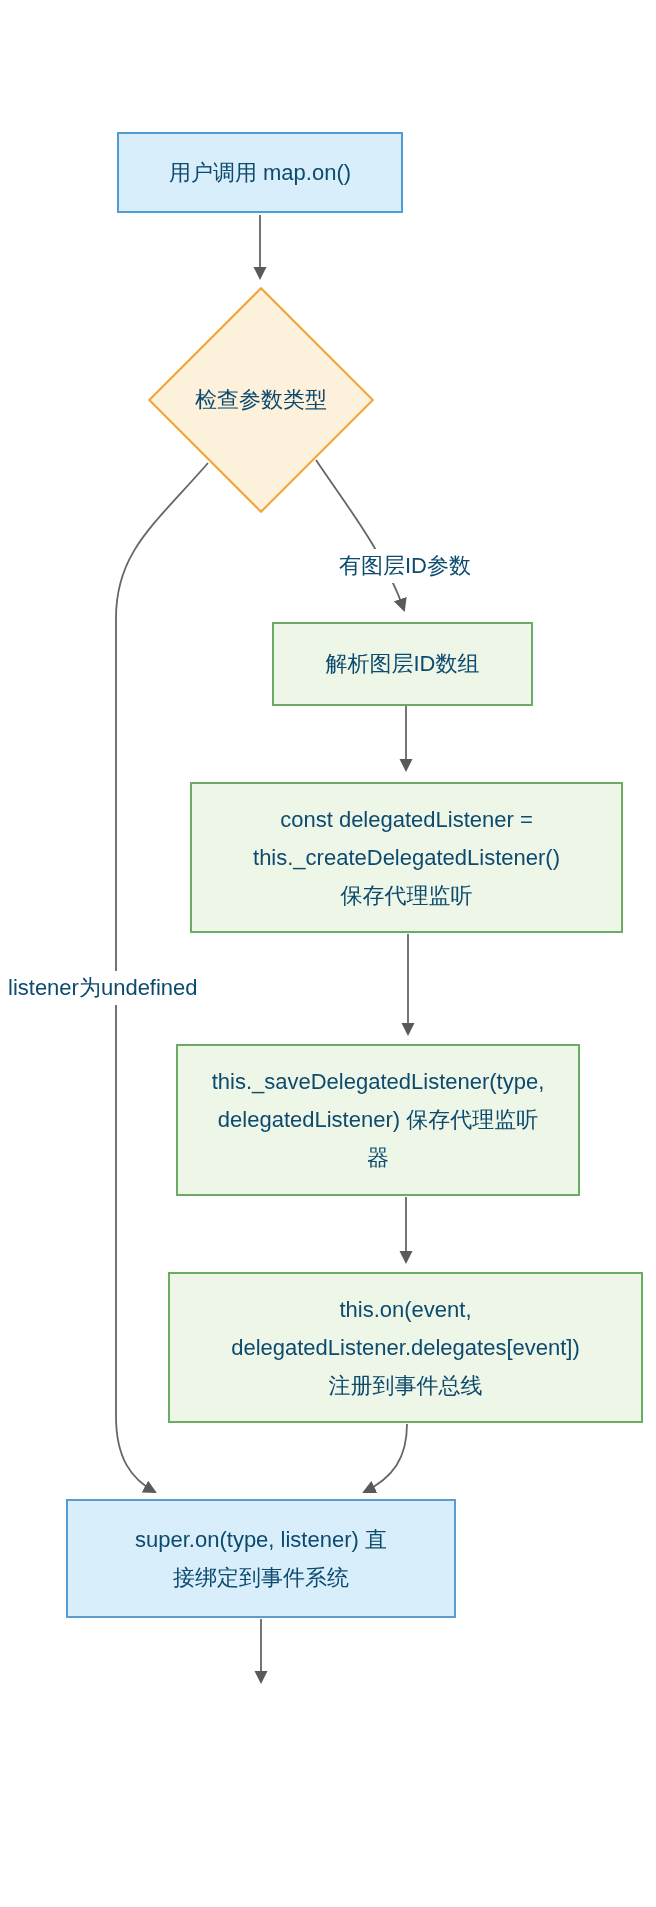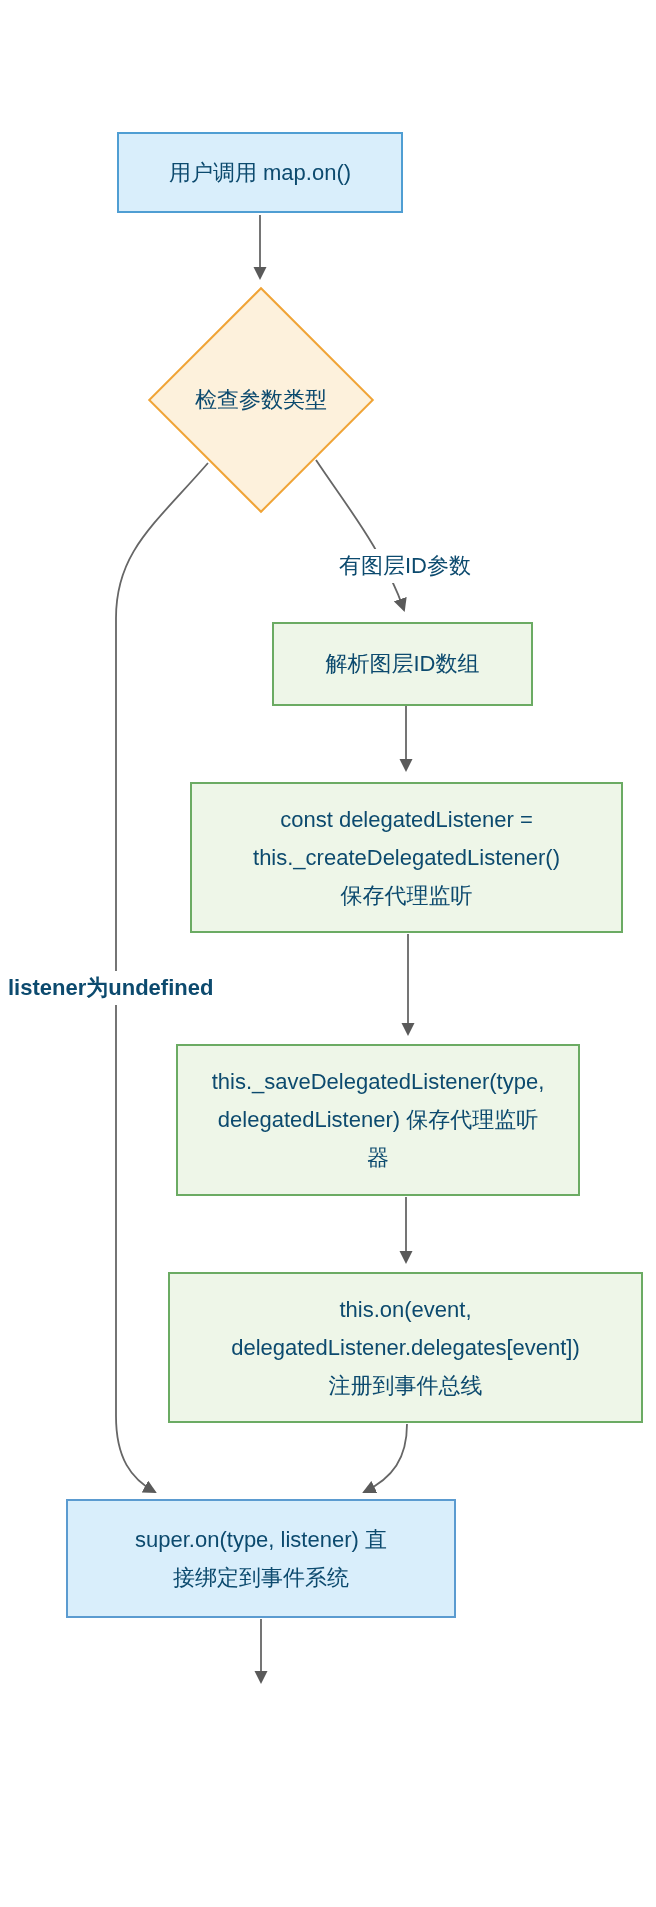--- a/index.html
+++ b/index.html
@@ -81,21 +81,21 @@
     <span>用户调用 map.on()</span>
   </div>
 
   <div class="diamond-wrap" style="left:181px; top:320px; width:160px; height:160px;">
     <div class="diamond-shape" style="background: rgb(253, 241, 220); border-color: rgb(240, 164, 55);"></div>
     <div class="diamond-label">检查参数类型</div>
   </div>
 
   <div class="edge-label centered" style="left:405px; top:549px;">有图层ID参数</div>
 
-  <div class="edge-label" style="left:5px; top:971px;font-weight:bold;">listener为undefined</div>
+  <div class="edge-label" style="left:5px; top:971px;">listener为undefined</div>
 
   <div class="node" style="left: 272px; top: 622px; width: 261px; height: 84px; background: rgb(238, 246, 232); border-color: rgb(107, 171, 99);">
     <span>解析图层ID数组</span>
   </div>
 
   <div class="node" style="left: 190px; top: 782px; width: 433px; height: 151px; background: rgb(238, 246, 232); border-color: rgb(107, 171, 99);">
     <span>const delegatedListener =
 this._createDelegatedListener()
 保存代理监听</span>
   </div>

